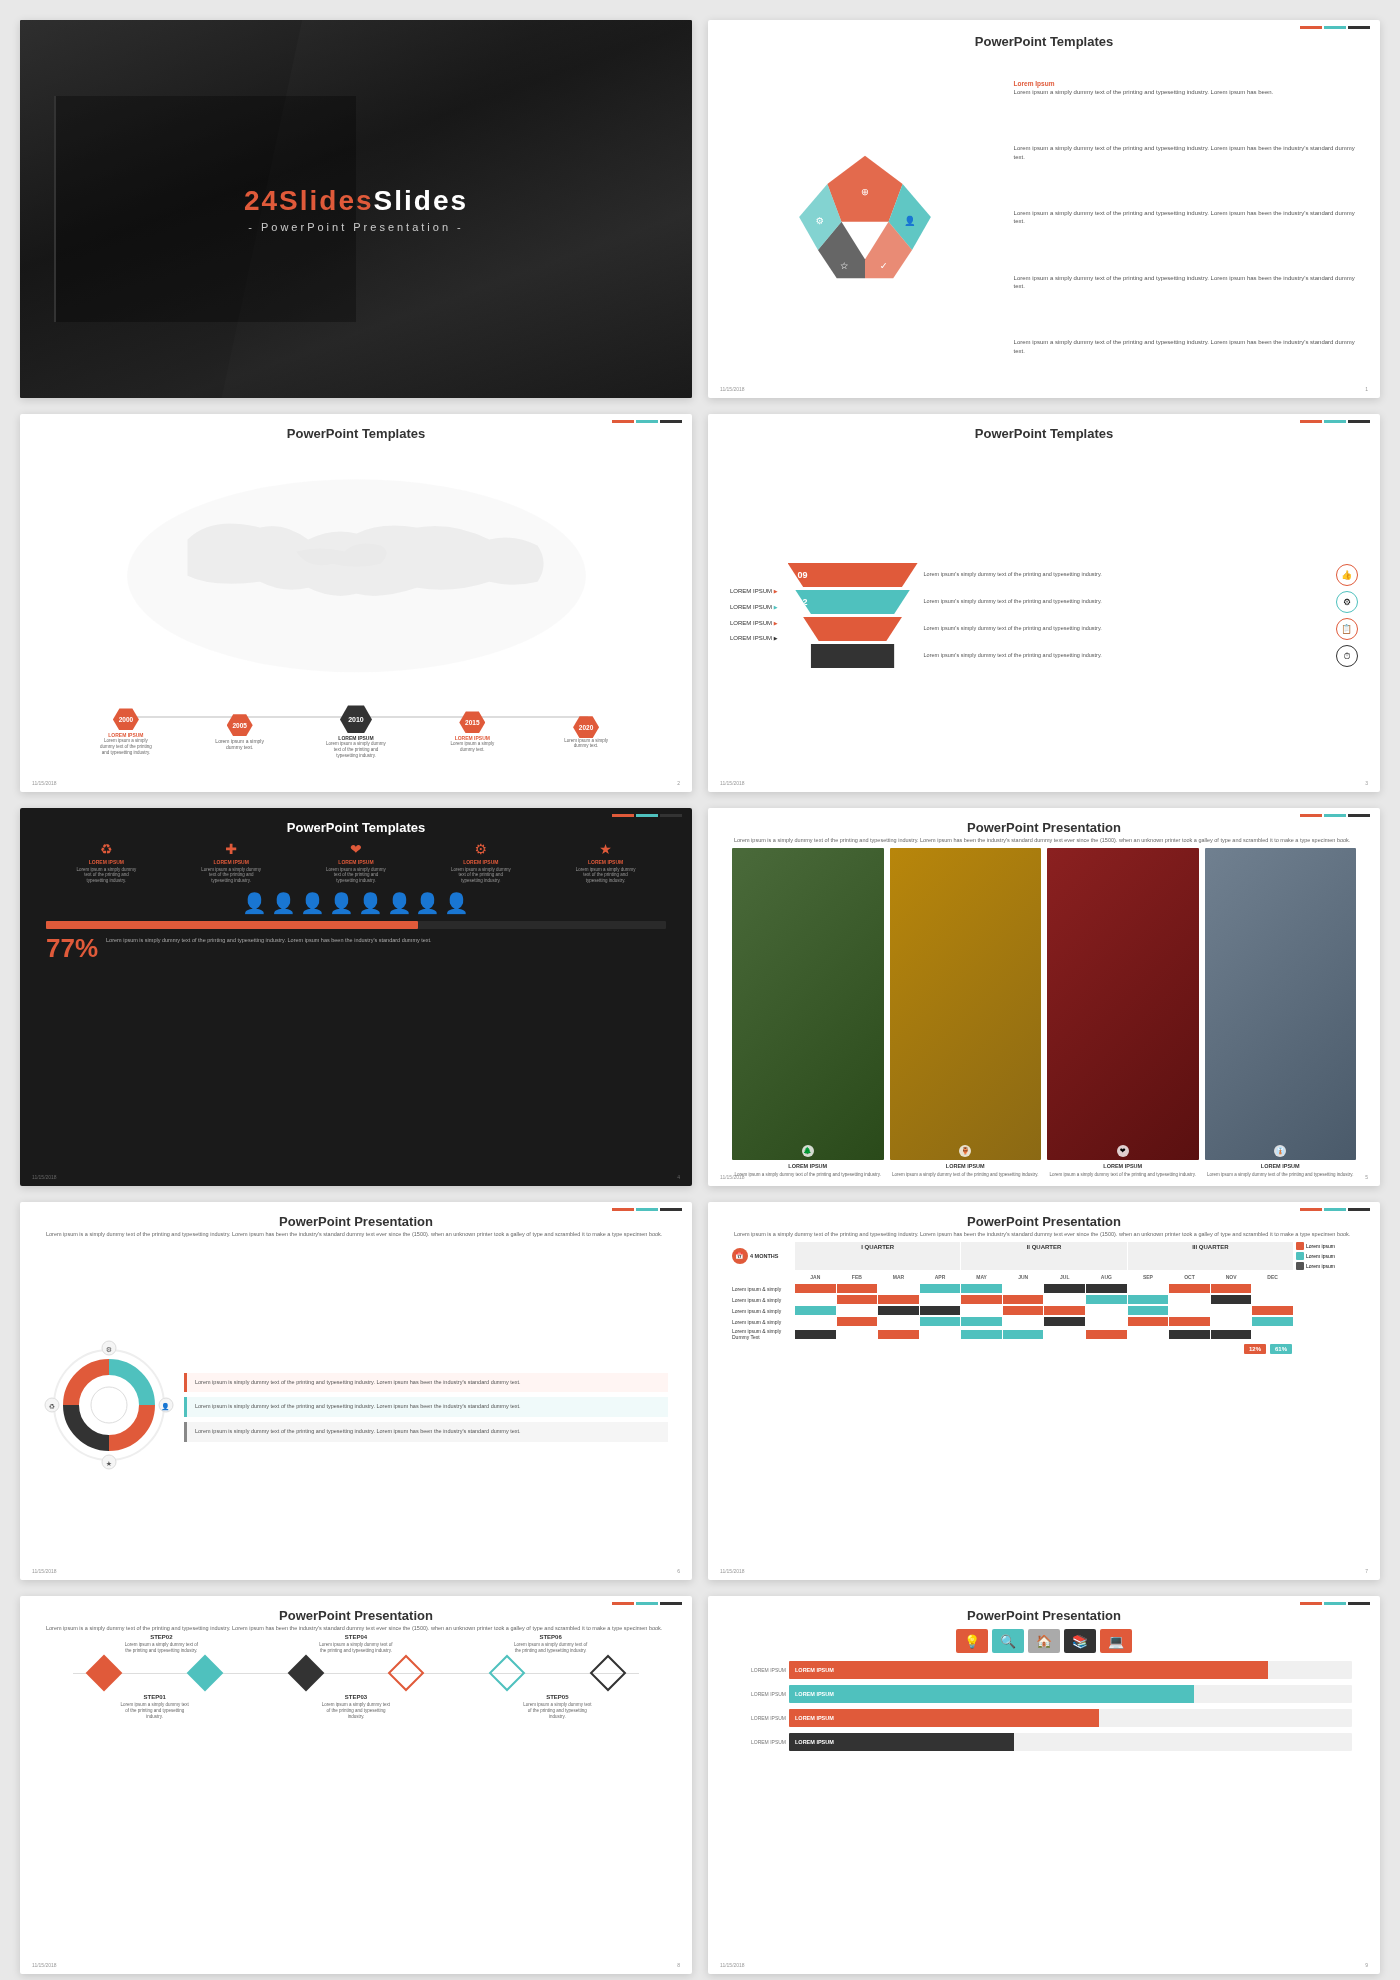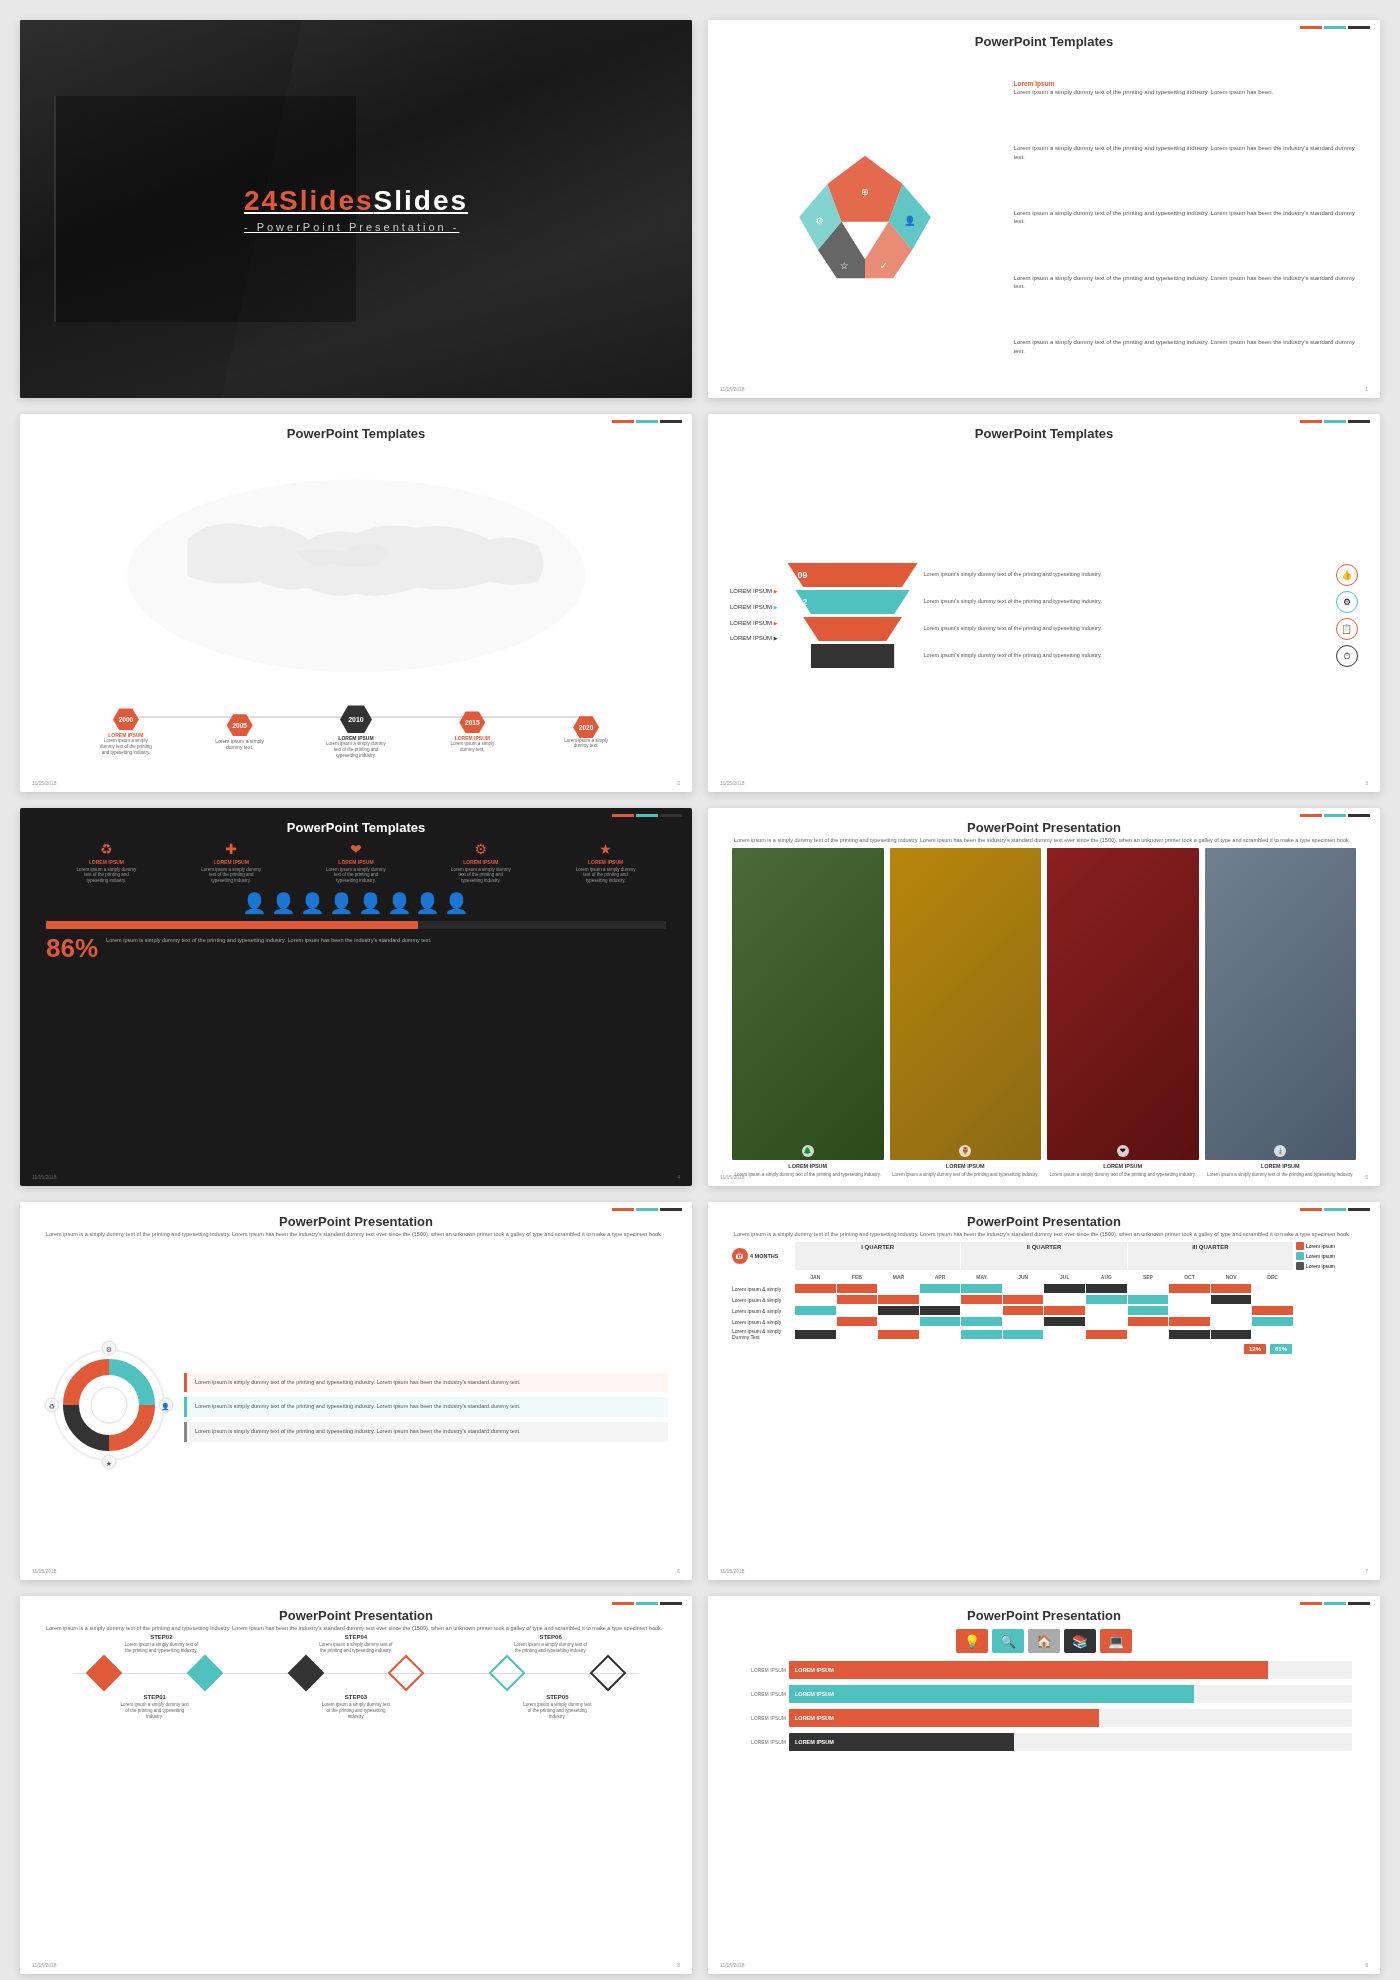--- a/index.html
+++ b/index.html
@@ -50,22 +50,22 @@
       position: absolute;
       top: 0; left: 0;
       width: 60%;
       height: 100%;
       background: rgba(0,0,0,0.5);
       clip-path: polygon(0 0, 70% 0, 50% 100%, 0 100%);
     }
     .slide-1 .content {
       position: relative;
       z-index: 2;
+      text-align: center;
       color: #fff;
-      text-decoration: underline;
     }
     .slide-1 .brand {
       font-size: 28px;
       font-weight: 700;
       letter-spacing: 2px;
     }
     .slide-1 .brand span {
       color: #e05a3a;
     }
     .slide-1 .subtitle {
@@ -468,21 +468,21 @@
       <span style="font-size:20px;color:#444;">👤</span>
       <span style="font-size:20px;color:#444;">👤</span>
       <span style="font-size:20px;color:#444;">👤</span>
     </div>
 
     <div style="background:#2a2a2a;height:8px;margin:2px 12px;border-radius:1px;">
       <div style="background:#e05a3a;height:100%;width:60%;border-radius:1px;"></div>
     </div>
 
     <div style="display:flex;align-items:flex-start;padding:4px 12px;gap:8px;">
-      <div style="color:#e05a3a;font-size:26px;font-weight:700;line-height:1;">86%</div>
+      <div style="color:#e05a3a;font-size:26px;font-weight:700;line-height:1;">77%</div>
       <div style="font-size:5.5px;color:#aaa;line-height:1.4;padding-top:2px;">Lorem ipsum is simply dummy text of the printing and typesetting industry. Lorem ipsum has been the industry's standard dummy text.</div>
     </div>
     <div class="slide-footer" style="color:#666;">11/15/2018</div>
     <div class="slide-num" style="color:#666;">4</div>
   </div>
 
   <div class="slide slide-6">
     <div class="slide-accent">
       <div class="accent-red"></div>
       <div class="accent-teal"></div>

